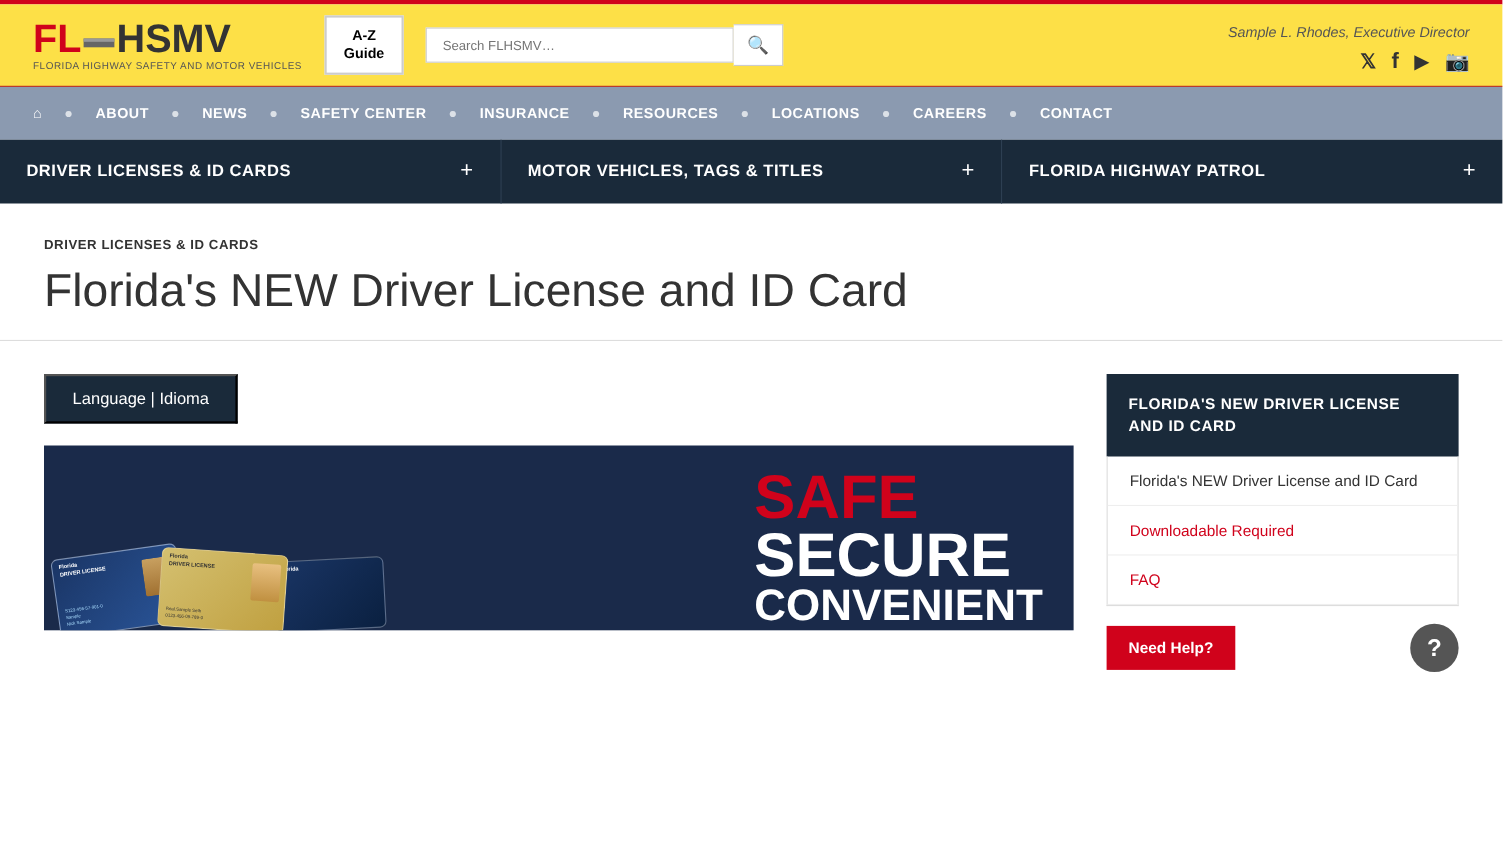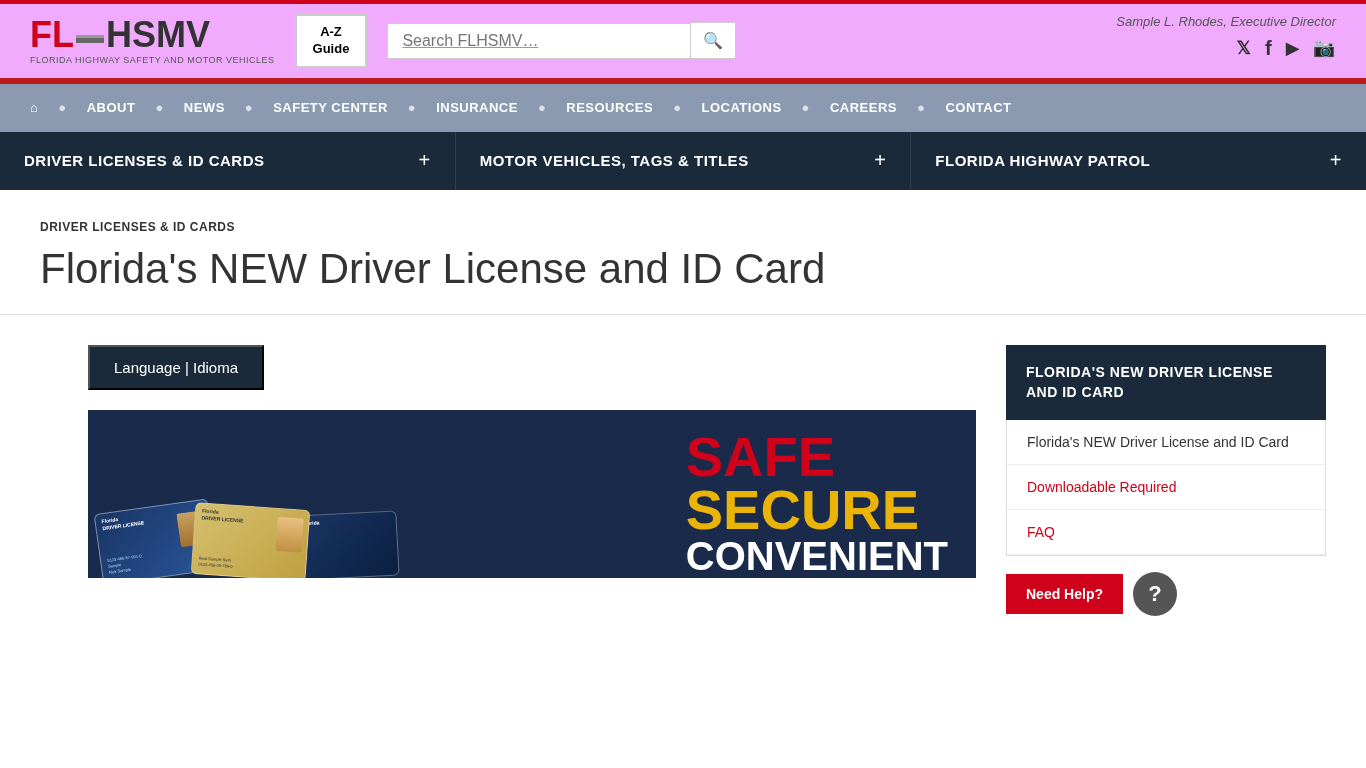--- a/index.html
+++ b/index.html
@@ -1,24 +1,24 @@
 <!DOCTYPE html>
 <html><head>
   <meta charset="utf-8">
   <style>
     * { margin: 0; padding: 0; box-sizing: border-box; }
     body { font-family: Arial, sans-serif; font-size: 14px; color: #333; background: #fff; }
 
     
     .header {
       display: flex;
-      align-items: flex-start;
+      align-items: flex-end;
       padding: 10px 30px;
-      background: #f0abfc;
-      border-bottom: 6px solid #b91c1c;
+      background: #fde047;
+      border-bottom: 1px solid #b91c1c;
       justify-content: space-between;
     }
     .header-left {
       display: flex;
       align-items: center;
       gap: 20px;
     }
     .logo-text {
       font-size: 36px;
       font-weight: bold;
@@ -43,25 +43,24 @@
       text-align: center;
       line-height: 1.3;
     }
     .search-area {
       display: flex;
       align-items: center;
     }
     .search-input {
       border: 1px solid #ccc;
       padding: 8px 14px;
-      width: 304px;
-      font-size: 16px;
+      width: 280px;
+      font-size: 12px;
       color: #999;
       outline: none;
-      text-decoration: underline;
     }
     .search-btn {
       background: #fff;
       border: 1px solid #ccc;
       border-left: none;
       padding: 8px 12px;
       cursor: pointer;
       font-size: 16px;
       color: #888;
     }
@@ -161,21 +160,20 @@
       font-weight: 300;
       color: #333;
       line-height: 1.2;
     }
 
     
     .main-content {
       display: flex;
       padding: 30px 40px;
       gap: 30px;
-      margin-left: 48px;
     }
     .content-left {
       flex: 1;
     }
     .language-btn {
       background: #1a2a3a;
       color: #fff;
       padding: 12px 24px;
       font-size: 15px;
       cursor: pointer;
@@ -357,32 +355,32 @@
           <div style="position:absolute;bottom:6px;left:6px;font-size:4px;color:#333;line-height:1.5;">Real.Sample Seth<br>0123-456-09-789-0</div>
         </div>
 
         <div style="width:100px;height:65px;background:linear-gradient(135deg,#1a3565,#0a2040);border-radius:6px;border:1px solid rgba(255,255,255,0.3);transform:rotate(-3deg);position:relative;z-index:1;overflow:hidden;margin-left:-20px;">
           <div style="position:absolute;top:4px;left:5px;font-size:5px;color:#fff;font-weight:bold;">Florida</div>
         </div>
       </div>
 
       <div style="position:absolute;right:28px;top:20px;text-align:left;">
         <div style="font-size:56px;font-weight:900;color:#d0021b;line-height:0.95;">SAFE</div>
-        <div style="font-size:56px;font-weight:900;color:#eab308;line-height:0.95;">SECURE</div>
+        <div style="font-size:56px;font-weight:900;color:#ffffff;line-height:0.95;">SECURE</div>
         <div style="font-size:40px;font-weight:700;color:#fff;line-height:0.95;">CONVENIENT</div>
       </div>
     </div>
   </div>
 
   <div class="sidebar">
     <div class="sidebar-header">FLORIDA'S NEW DRIVER LICENSE AND ID CARD</div>
     <div class="sidebar-links">
       <a class="sidebar-link current">Florida's NEW Driver License and ID Card</a>
       <a class="sidebar-link active-link">Downloadable Required</a>
       <a class="sidebar-link active-link">FAQ</a>
     </div>
 
-    <div style="display:flex;align-items:center;justify-content:flex-start;gap:10px;margin-top:16px;">
+    <div style="display:flex;align-items:center;justify-content:space-between;gap:10px;margin-top:16px;">
       <button class="need-help-btn">Need Help?</button>
       <div class="help-icon">?</div>
     </div>
   </div>
 </div>
 
 </body></html>

